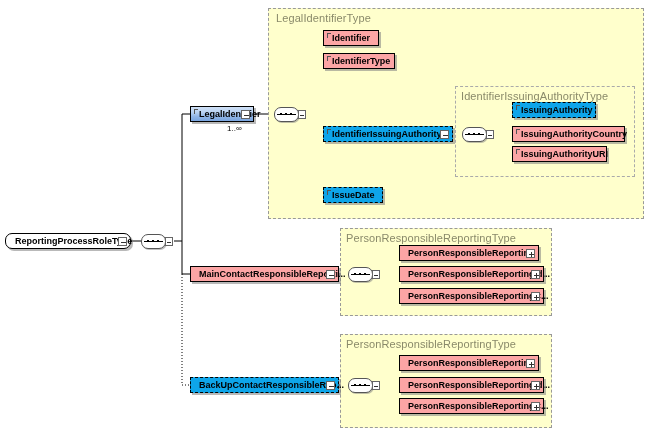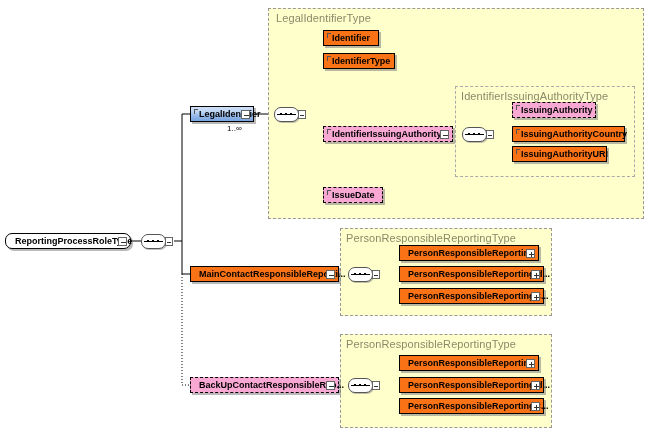--- a/index.html
+++ b/index.html
@@ -24,38 +24,38 @@
     white-space:nowrap;
     letter-spacing:.1px;
   }
   .group.inner{background:#ffffcc;border:1px dashed #aaaaaa;}
 
   
   .node{
     position:absolute;
     box-sizing:border-box;
     height:16px;
-    background:#f97316;
+    background:#fca5a5;
     border:1px solid #000000;
     font-size:9px;
     font-weight:bold;
     line-height:14px;
     white-space:nowrap;
     padding-left:8px;
     padding-right:3px;
     box-shadow:2px 2px 0 rgba(128,128,128,.55);
     display:flex;align-items:center;
   }
   .node .attr-tick{
     position:absolute;left:2.5px;top:1.5px;width:3px;height:4px;
     border-left:1px solid #555;border-top:1px solid #555;
   }
   .node.optional{
     border:1px dashed #000000;
-    background:#f9a8d4;
+    background:#0ea5e9;
   }
   .node.rootbox{
     border-radius:7px;
     background:#ffffff;
     padding-left:9px;
     box-shadow:2px 2px 0 rgba(128,128,128,.55);
   }
   .node.blue{
     background:linear-gradient(to bottom,#cfe0f7 0%,#bcd4f2 35%,#8fb4e6 70%,#7aa6e0 100%);
     border:1px solid #000;

